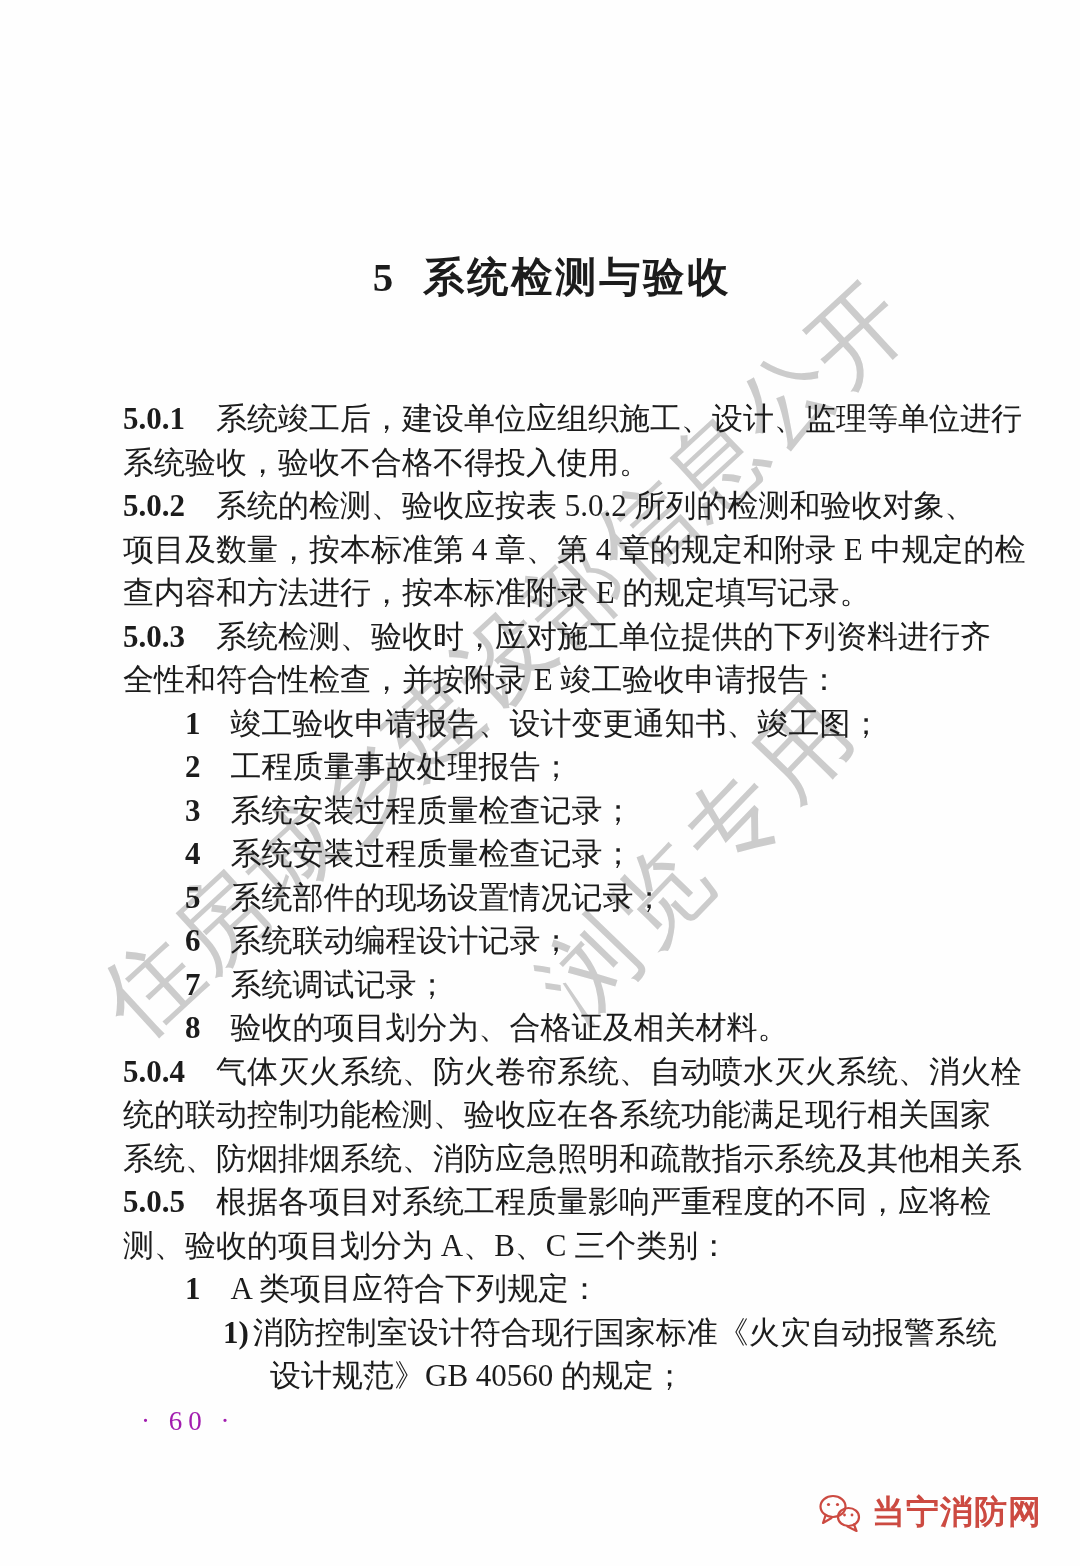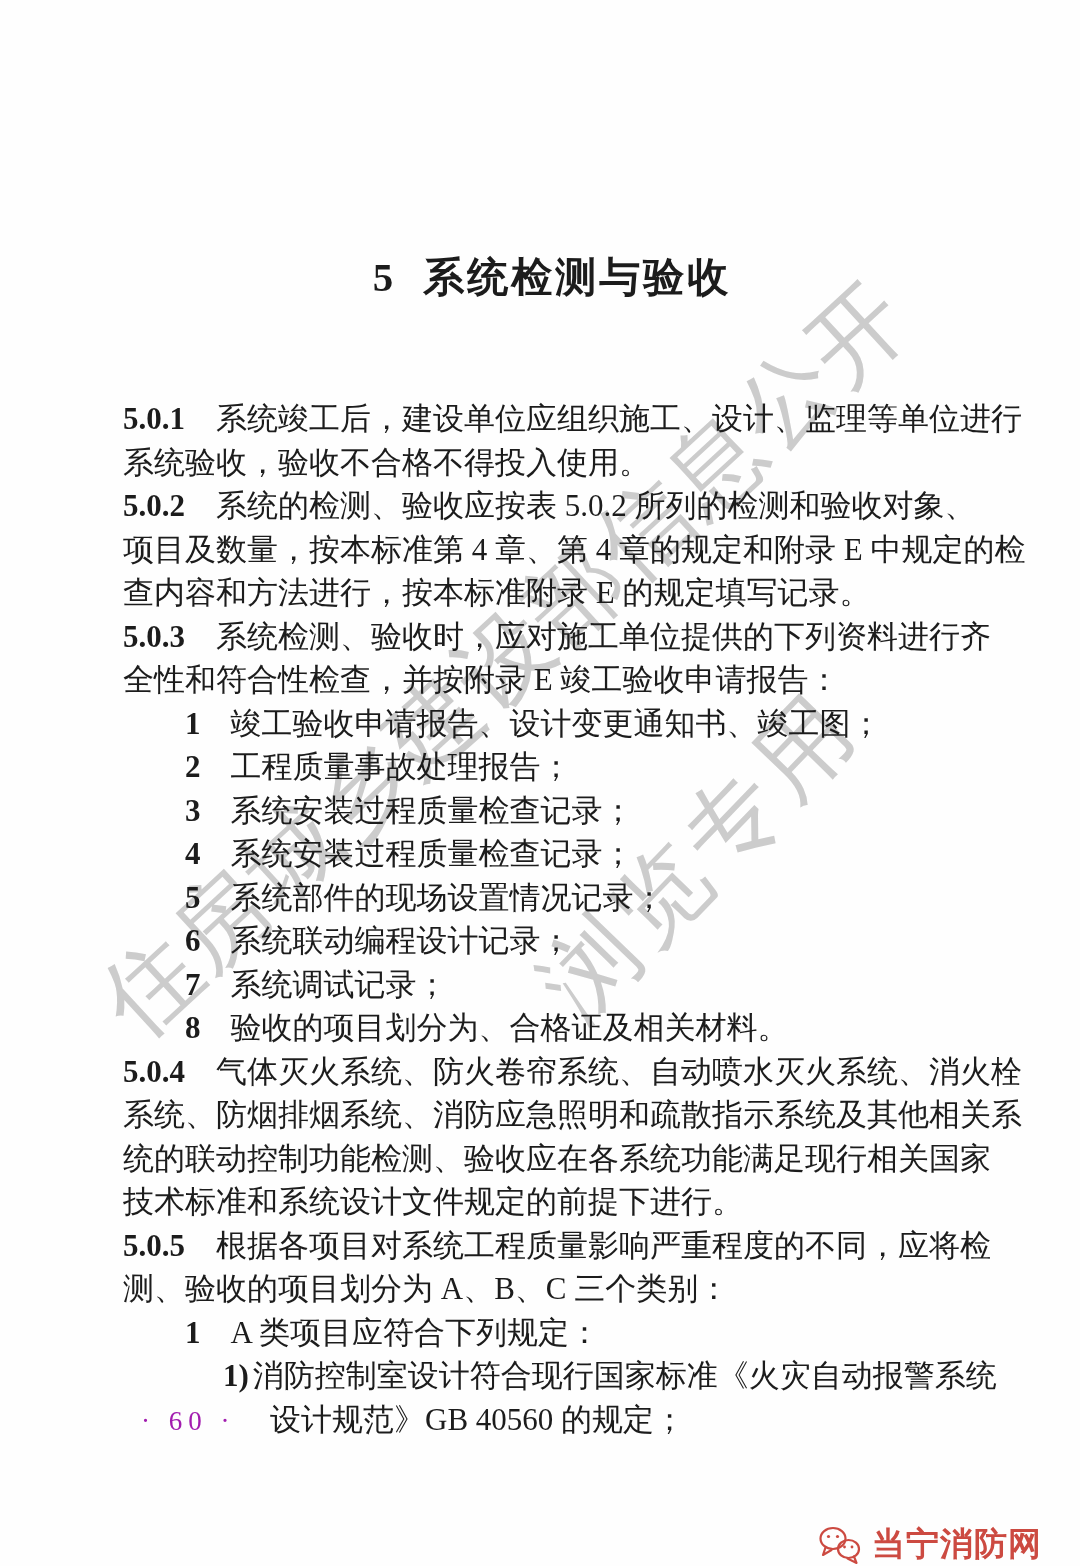--- a/index.html
+++ b/index.html
@@ -102,21 +102,20 @@
     color: #a21caf;
   }
   .footer-logo {
     position: absolute;
     right: 38px;
     top: 1490px;
     display: flex;
     align-items: center;
     gap: 9px;
     color: var(--brand-color, #cc4a41);
-    margin-top: 32px;
   }
   .footer-logo .logo-text {
     font-size: 33px;
     font-weight: 600;
     letter-spacing: 1px;
   }
   .footer-logo svg { display: block; }
 </style>
 </head>
 <body>
@@ -144,23 +143,22 @@
         <div class="line p"><span>全性和符合性检查，并按附录 E 竣工验收申请报告：</span></div>
         <div class="line li"><span class="num">1</span><span>竣工验收申请报告、设计变更通知书、竣工图；</span></div>
         <div class="line li"><span class="num">2</span><span>工程质量事故处理报告；</span></div>
         <div class="line li"><span class="num">3</span><span>系统安装过程质量检查记录；</span></div>
         <div class="line li"><span class="num">4</span><span>系统安装过程质量检查记录；</span></div>
         <div class="line li"><span class="num">5</span><span>系统部件的现场设置情况记录；</span></div>
         <div class="line li"><span class="num">6</span><span>系统联动编程设计记录；</span></div>
         <div class="line li"><span class="num">7</span><span>系统调试记录；</span></div>
         <div class="line li"><span class="num">8</span><span>验收的项目划分为、合格证及相关材料。</span></div>
         <div class="line p"><span class="num">5.0.4</span><span>气体灭火系统、防火卷帘系统、自动喷水灭火系统、消火栓</span></div>
+        <div class="line p"><span>统的联动控制功能检测、验收应在各系统功能满足现行相关国家</span></div>
         <div class="line p"><span>系统、防烟排烟系统、消防应急照明和疏散指示系统及其他相关系</span></div>
-        <div class="line p"><span>统的联动控制功能检测、验收应在各系统功能满足现行相关国家</span></div>
-        <div class="line p"><span>技术标准和系统设计文件规定的前提下进行。</span></div>
         <div class="line p"><span class="num">5.0.5</span><span>根据各项目对系统工程质量影响严重程度的不同，应将检</span></div>
         <div class="line p"><span>测、验收的项目划分为 A、B、C 三个类别：</span></div>
         <div class="line li"><span class="num">1</span><span>A 类项目应符合下列规定：</span></div>
         <div class="line sub"><span class="num">1)</span><span>消防控制室设计符合现行国家标准《火灾自动报警系统</span></div>
         <div class="line subc"><span>设计规范》GB 40560 的规定；</span></div>
       </div>
 
     <div class="page-number">· 60 ·</div>
 
     <div class="footer-logo">

